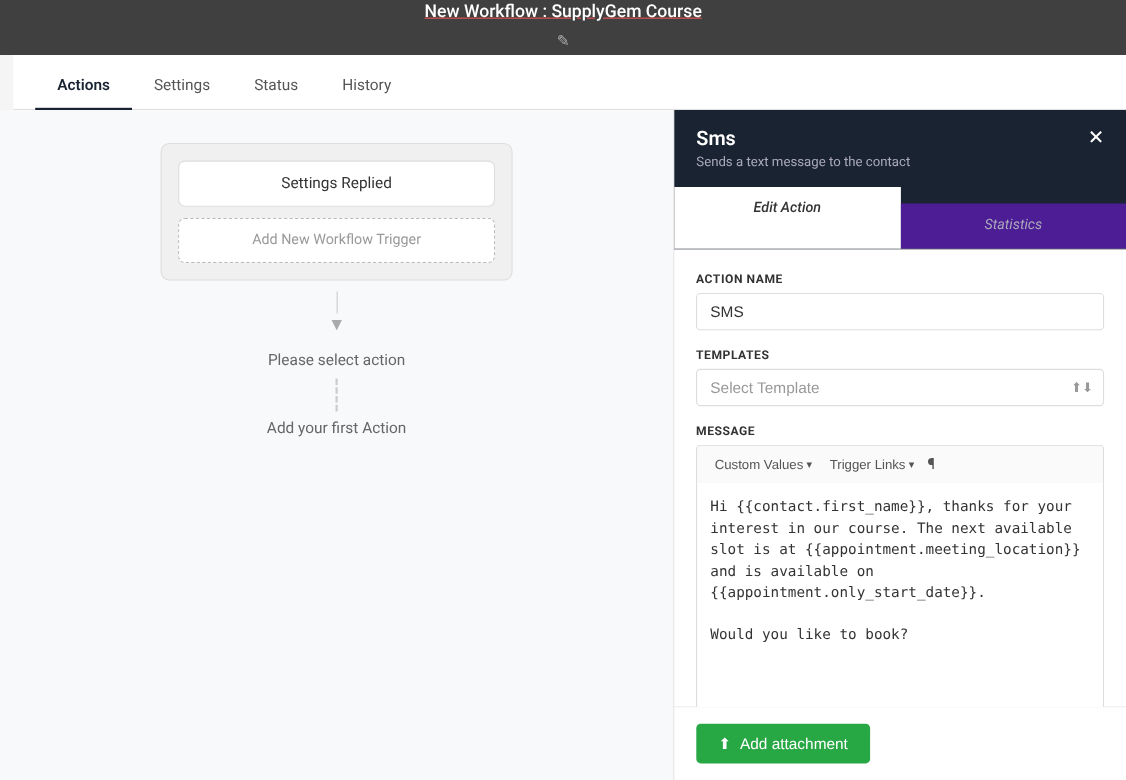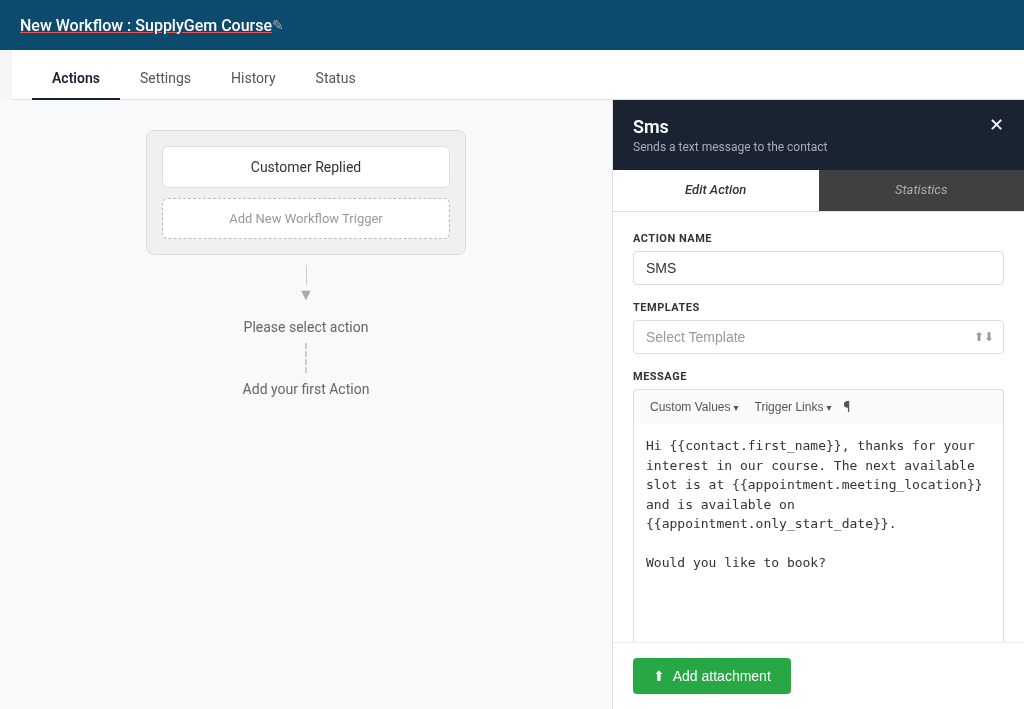--- a/index.html
+++ b/index.html
@@ -1,26 +1,28 @@
 <!DOCTYPE html>
 <html><head>
   <meta charset="utf-8">
   <style>
     * { box-sizing: border-box; margin: 0; padding: 0; }
     body { font-family: -apple-system, BlinkMacSystemFont, 'Segoe UI', Roboto, sans-serif; background: #f5f5f5; width: 1024px; height: 709px; overflow: hidden; display: flex; flex-direction: column; }
 
     
     .top-header {
-      background: #0c4a6e;
+      background: #404040;
       color: white;
       padding: 0 20px;
       height: 50px;
       display: flex;
       align-items: center;
-      flex-shrink: 0;
+      gap: 10px;
+      flex-shrink: 0;
+      flex-direction: column;
     }
     .workflow-title {
       font-size: 16px;
       font-weight: 500;
       color: white;
     }
     .workflow-title span { text-decoration: underline; text-decoration-color: #e55; }
     .edit-icon { color: #aaa; font-size: 14px; cursor: pointer; }
 
     
@@ -190,21 +192,22 @@
       color: #aab;
       cursor: pointer;
       border-bottom: 2px solid transparent;
     }
     .panel-tab.active {
       background: white;
       color: #333;
       font-weight: 500;
     }
     .panel-tab:not(.active) {
-      background: #404040;
+      background: #4c1d95;
+      margin-top: 15px;
     }
 
     
     .panel-content {
       padding: 20px;
       overflow-y: auto;
       flex: 1;
     }
 
     .field-label {
@@ -320,30 +323,30 @@
 <div class="top-header">
   <span class="workflow-title">
     <span>New Workflow : </span><span style="text-decoration: underline; text-decoration-color: #e55;">SupplyGem Course</span>
   </span>
   <span class="edit-icon">✎</span>
 </div>
 
 <div class="nav-tabs">
   <div class="nav-tab active">Actions</div>
   <div class="nav-tab">Settings</div>
+  <div class="nav-tab">Status</div>
   <div class="nav-tab">History</div>
-  <div class="nav-tab">Status</div>
 </div>
 
 <div class="main-layout">
 
   <div class="workflow-area">
 
     <div class="trigger-block">
-      <div class="trigger-item">Customer Replied</div>
+      <div class="trigger-item">Settings Replied</div>
       <div class="trigger-item add-trigger">Add New Workflow Trigger</div>
     </div>
 
     <div class="connector">
       <div class="connector-line"></div>
       <span style="color:#aaa; font-size:16px;">▼</span>
     </div>
 
     <div class="action-placeholder">
       <span class="please-select">Please select action</span>

